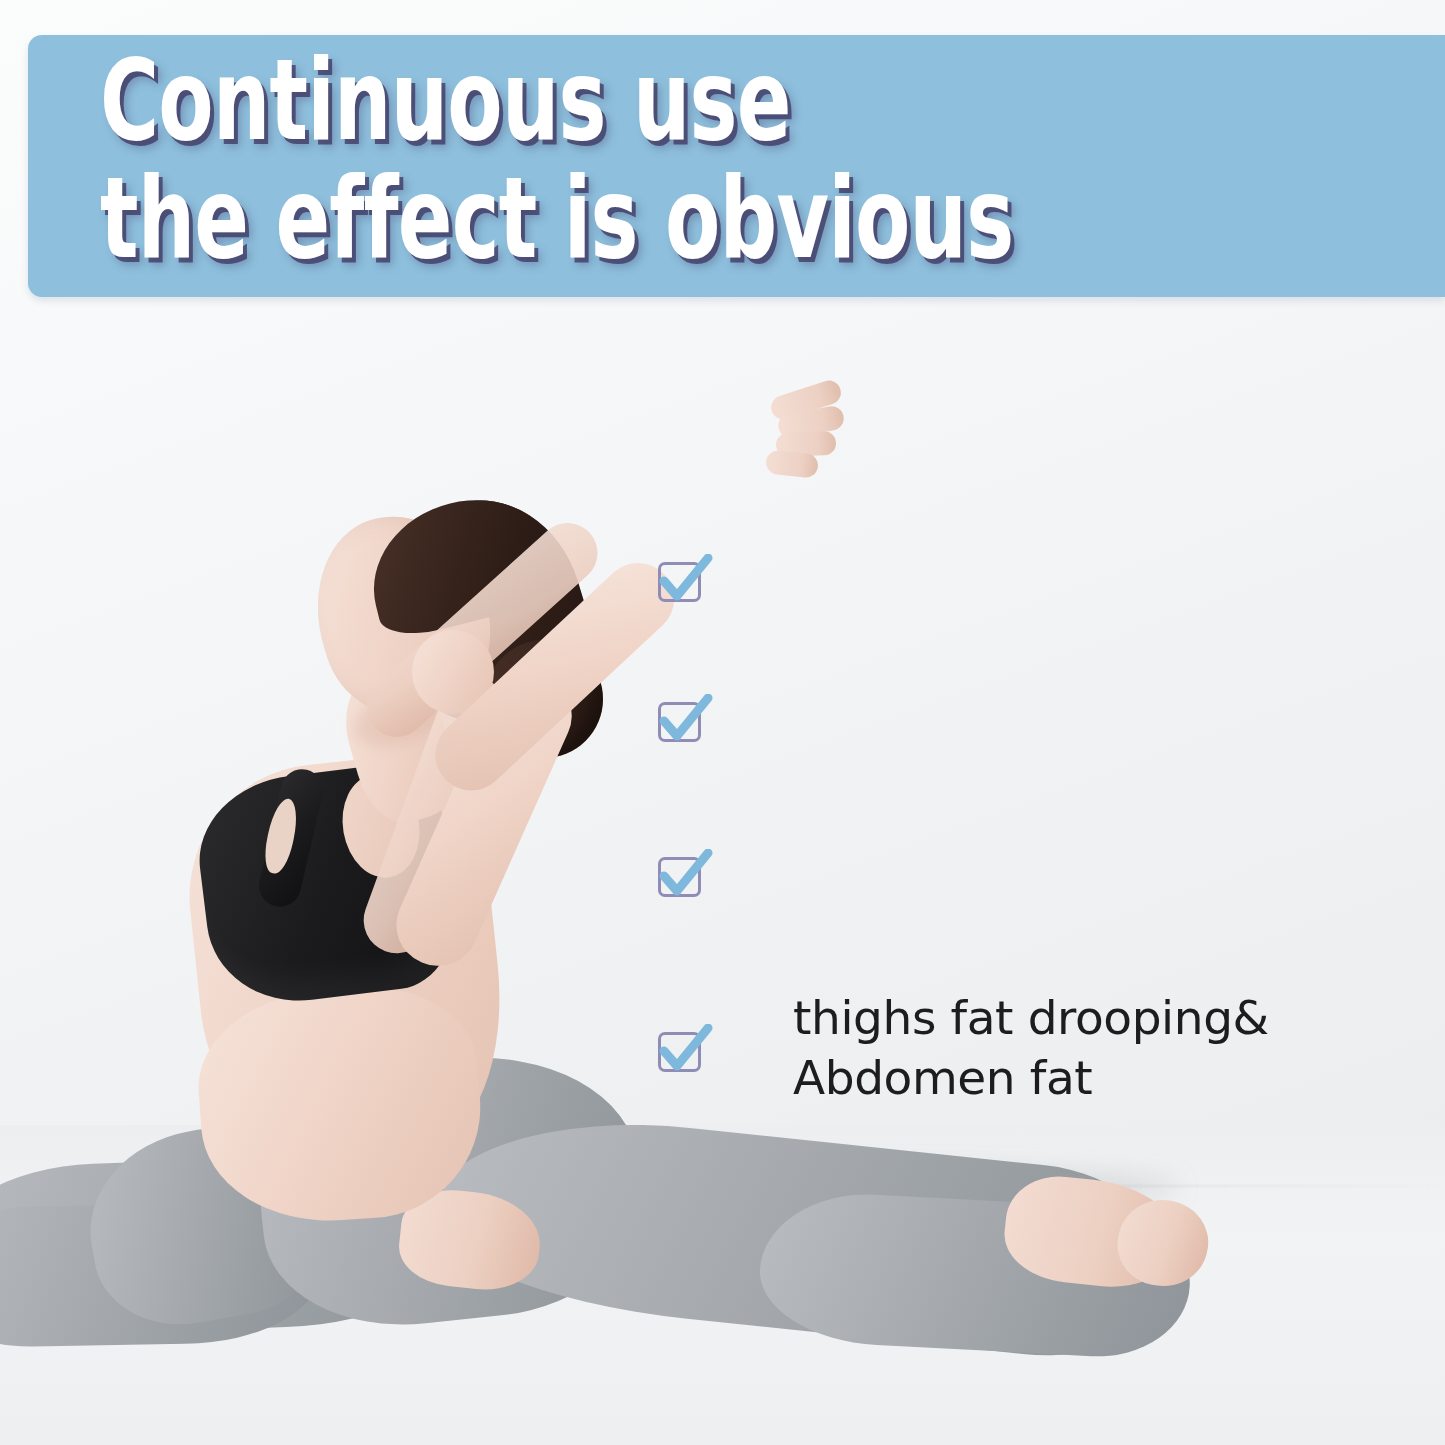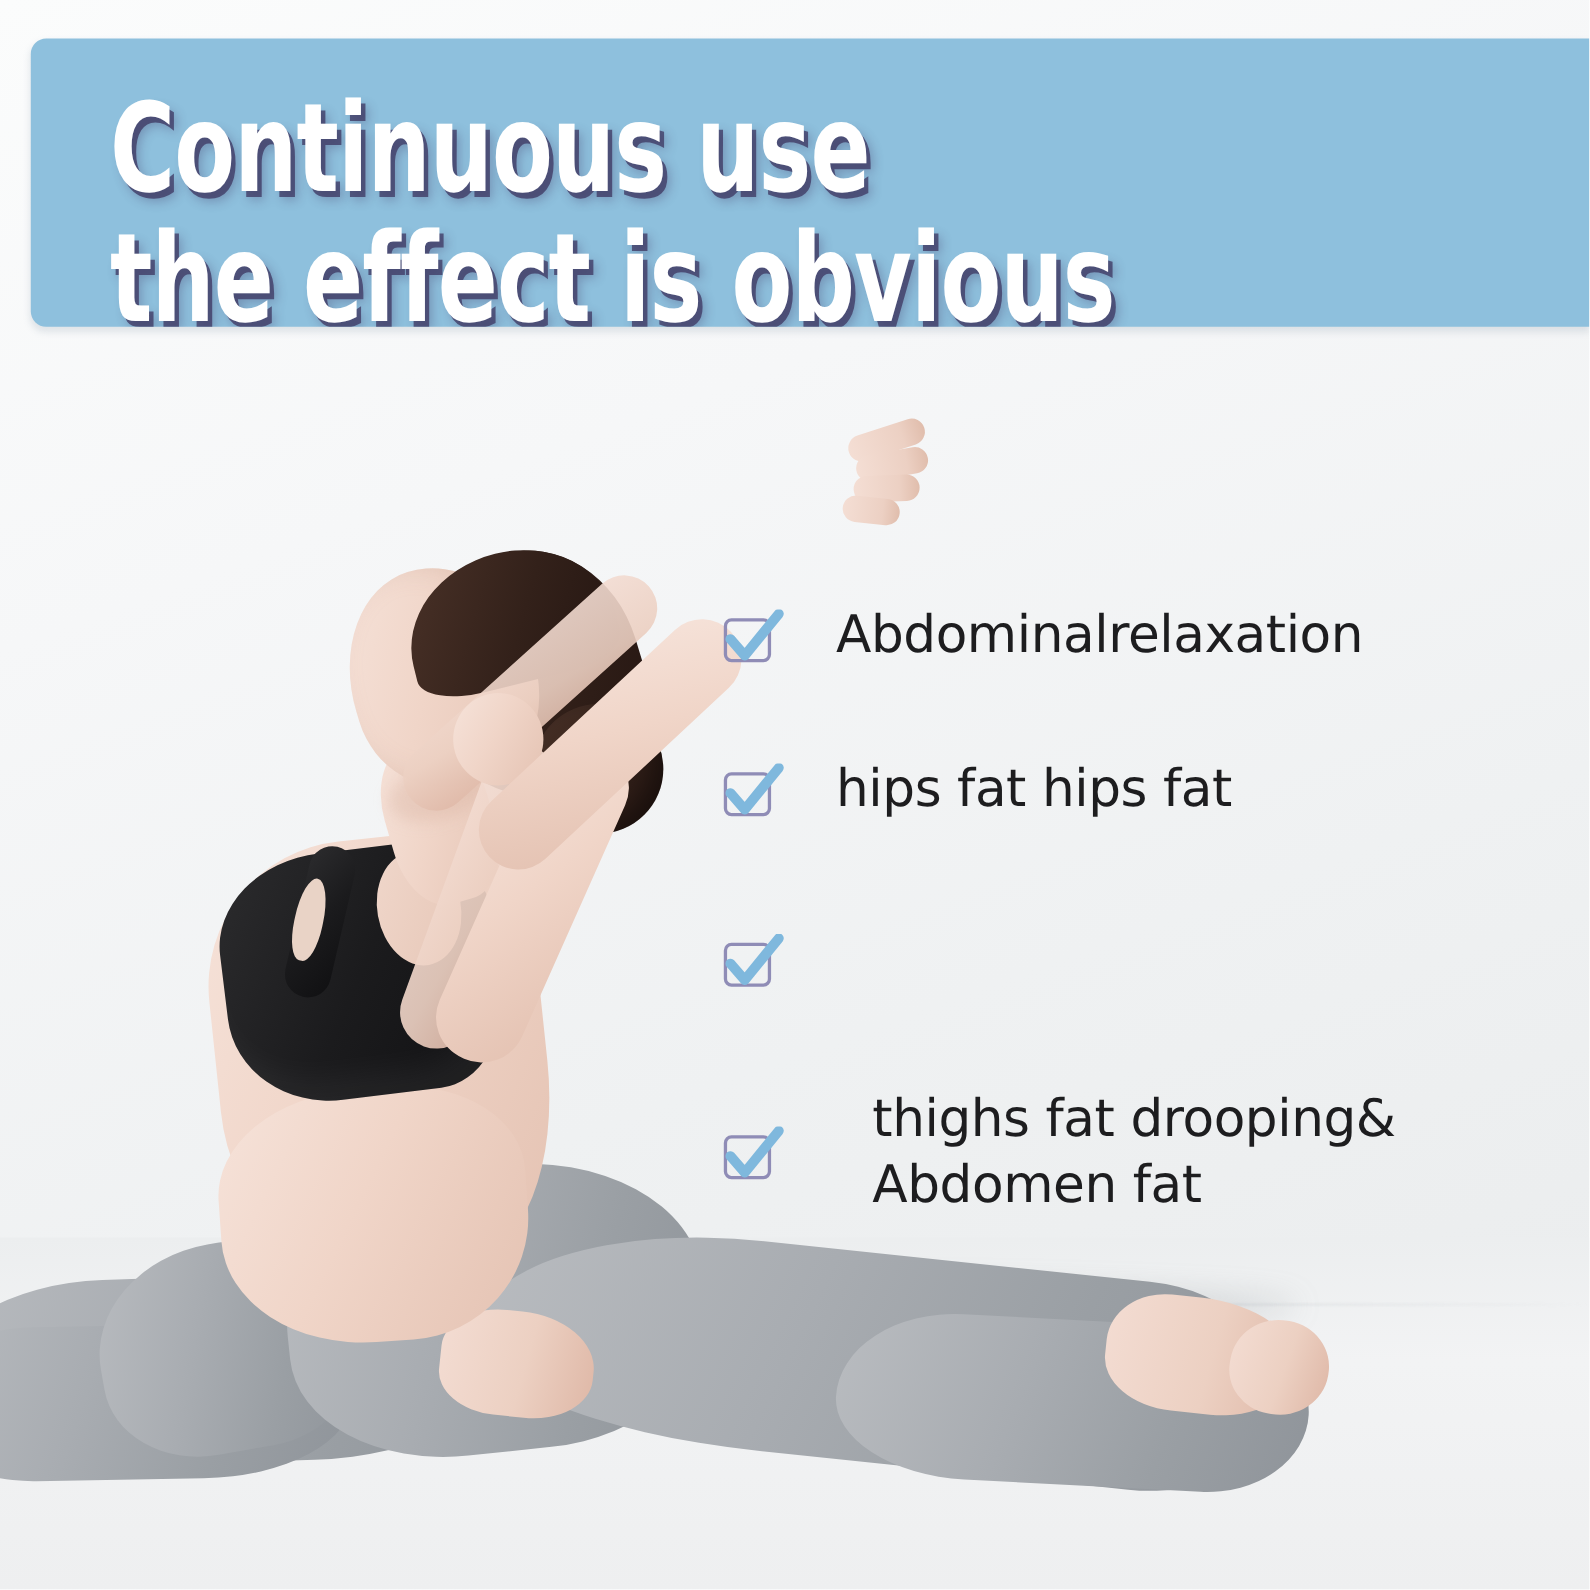--- a/index.html
+++ b/index.html
@@ -27,21 +27,20 @@
     background: #8ec0dd;
     border-radius: 14px 0 0 14px;
     box-shadow: 0 4px 7px rgba(120,140,160,0.20);
     overflow: hidden;
   }
   #banner-text {
     position: absolute;
     left: 72px;
     top: 6px;
     width: 1300px;
-    margin-top: 36px;
   }
   .banner-line {
     color: #ffffff;
     font-family: "DejaVu Sans Condensed", "Liberation Sans Narrow", "Liberation Sans", sans-serif;
     font-weight: bold;
     font-stretch: condensed;
     white-space: nowrap;
     text-shadow:
       5px 5px 0 rgba(58,48,92,0.72),
       8px 8px 11px rgba(58,48,92,0.30);
@@ -417,31 +416,29 @@
 
   <div id="checklist">
 
     <div class="check-item" id="item-0">
       <div class="check-box-wrap">
         <div class="check-box"></div>
         <svg class="check-mark" viewBox="0 0 58 56">
           <path d="M9 27 L22 42 L53 4" fill="none" stroke="#7fb8dd" stroke-width="9" stroke-linecap="round" stroke-linejoin="round"></path>
         </svg>
       </div>
-      <div class="check-label">Abdominalrelaxation</div>
     </div>
 
     <div class="check-item" id="item-1">
       <div class="check-box-wrap">
         <div class="check-box"></div>
         <svg class="check-mark" viewBox="0 0 58 56">
           <path d="M9 27 L22 42 L53 4" fill="none" stroke="#7fb8dd" stroke-width="9" stroke-linecap="round" stroke-linejoin="round"></path>
         </svg>
       </div>
-      <div class="check-label">hips fat hips fat</div>
     </div>
 
     <div class="check-item" id="item-2">
       <div class="check-box-wrap">
         <div class="check-box"></div>
         <svg class="check-mark" viewBox="0 0 58 56">
           <path d="M9 27 L22 42 L53 4" fill="none" stroke="#7fb8dd" stroke-width="9" stroke-linecap="round" stroke-linejoin="round"></path>
         </svg>
       </div>
     </div>

